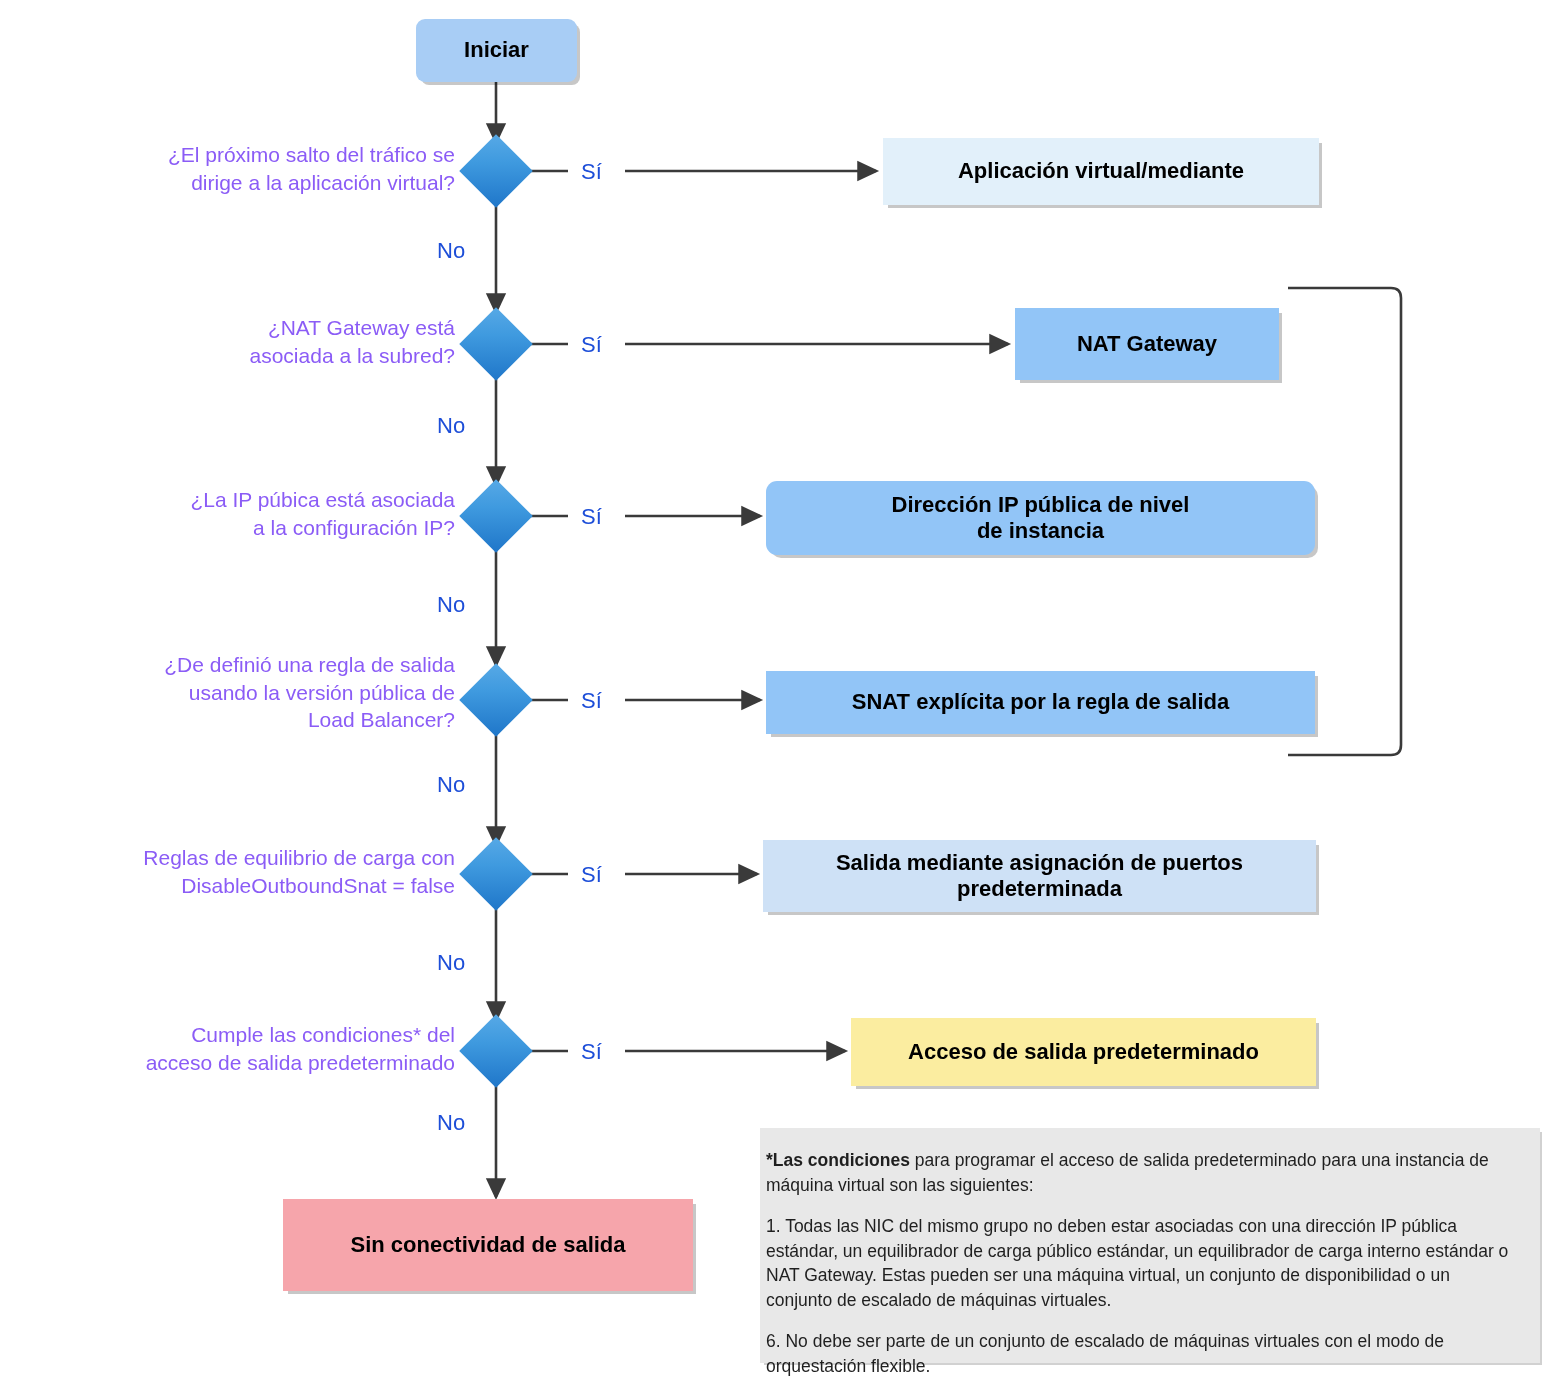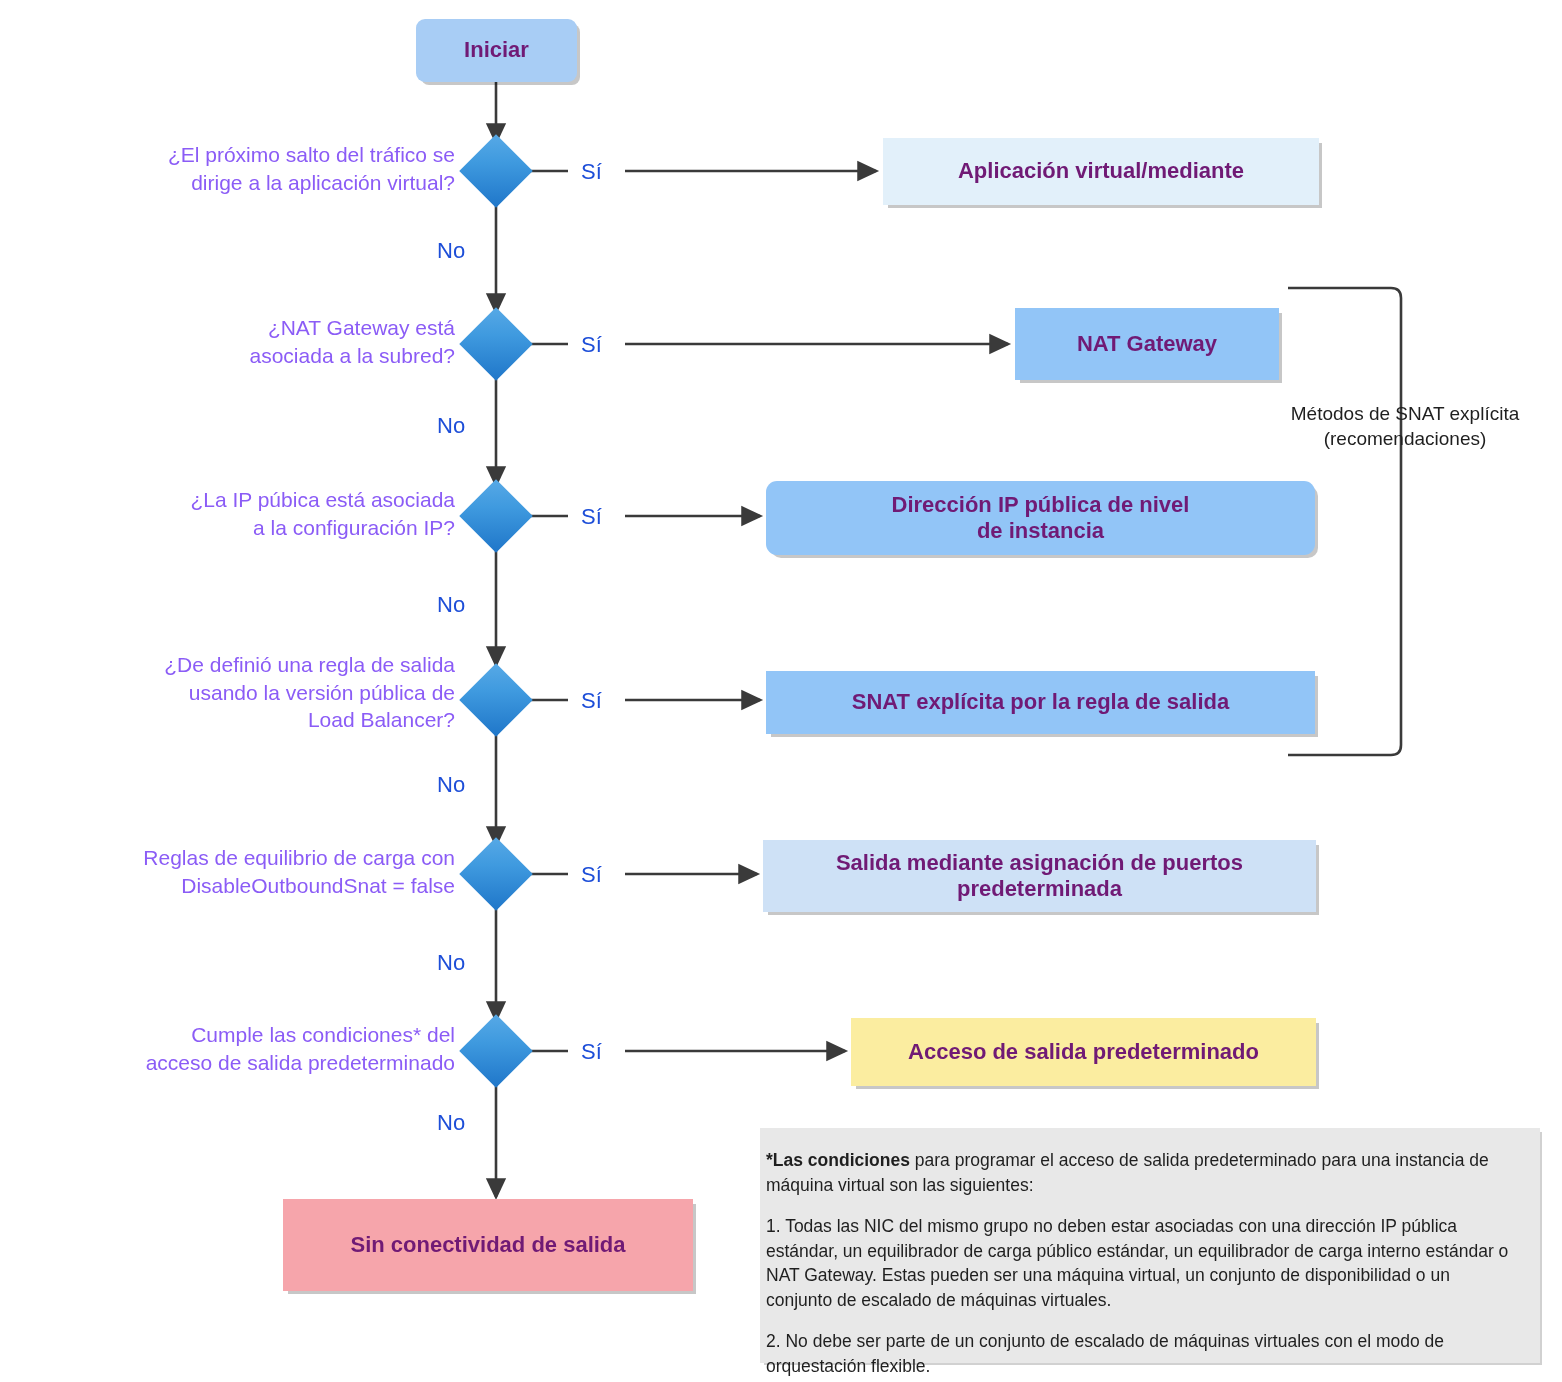--- a/index.html
+++ b/index.html
@@ -7,21 +7,21 @@
   #stage{position:relative;width:1562px;height:1382px;overflow:hidden;background:#fff;}
 
   
   #wires{position:absolute;left:0;top:0;width:1562px;height:1382px;pointer-events:none;}
 
   
   .node{position:absolute;box-sizing:border-box;display:flex;align-items:center;
         justify-content:center;text-align:center;line-height:1.2;}
 
   
-  .box{font-weight:bold;font-size:22px;color:#701a75;
+  .box{font-weight:bold;font-size:22px;color:#000000;
        box-shadow:4px 4px 0 -1px rgba(0,0,0,.22);}
   .box.rounded{border-radius:9px;}
 
   
   .diamond{position:absolute;width:52px;height:52px;
            background:linear-gradient(135deg,#57a9e6 0%,#3f9adf 38%,#1f76c9 100%);
            transform:rotate(45deg);}
   .diamond-wrap{position:absolute;width:52px;height:52px;}
 
   
@@ -147,24 +147,22 @@
 
   <div class="node box" style="left:766px;top:671px;width:549px;height:63px;background:#92c5f7;white-space:pre-line;">SNAT explícita por la regla de salida</div>
 
   <div class="node box" style="left:763px;top:840px;width:553px;height:72px;background:#cee1f6;white-space:pre-line;">Salida mediante asignación de puertos
 predeterminada</div>
 
   <div class="node box" style="left:851px;top:1018px;width:465px;height:68px;background:#fbeda0;white-space:pre-line;">Acceso de salida predeterminado</div>
 
   <div class="node box" style="left:283px;top:1199px;width:410px;height:92px;background:#f6a5ab;white-space:pre-line;">Sin conectividad de salida</div>
 
-  <div class="bracket-caption" style="left:1255px;top:402px;width:300px;">Métodos de SNAT explícita
-(recomendaciones)</div>
 
   <div id="footnote" style="left:760px;top:1128px;width:780px;height:235px;">
     <p>
       <b>*Las condiciones</b><span> para programar el acceso de salida predeterminado para una instancia de máquina virtual son las siguientes:</span>
     </p>
     <p>1. Todas las NIC del mismo grupo no deben estar asociadas con una dirección IP pública estándar, un equilibrador de carga público estándar, un equilibrador de carga interno estándar o NAT Gateway. Estas pueden ser una máquina virtual, un conjunto de disponibilidad o un conjunto de escalado de máquinas virtuales.</p>
-    <p>2. No debe ser parte de un conjunto de escalado de máquinas virtuales con el modo de orquestación flexible.</p>
+    <p>6. No debe ser parte de un conjunto de escalado de máquinas virtuales con el modo de orquestación flexible.</p>
   </div>
 
 </div>
 
 </body></html>

